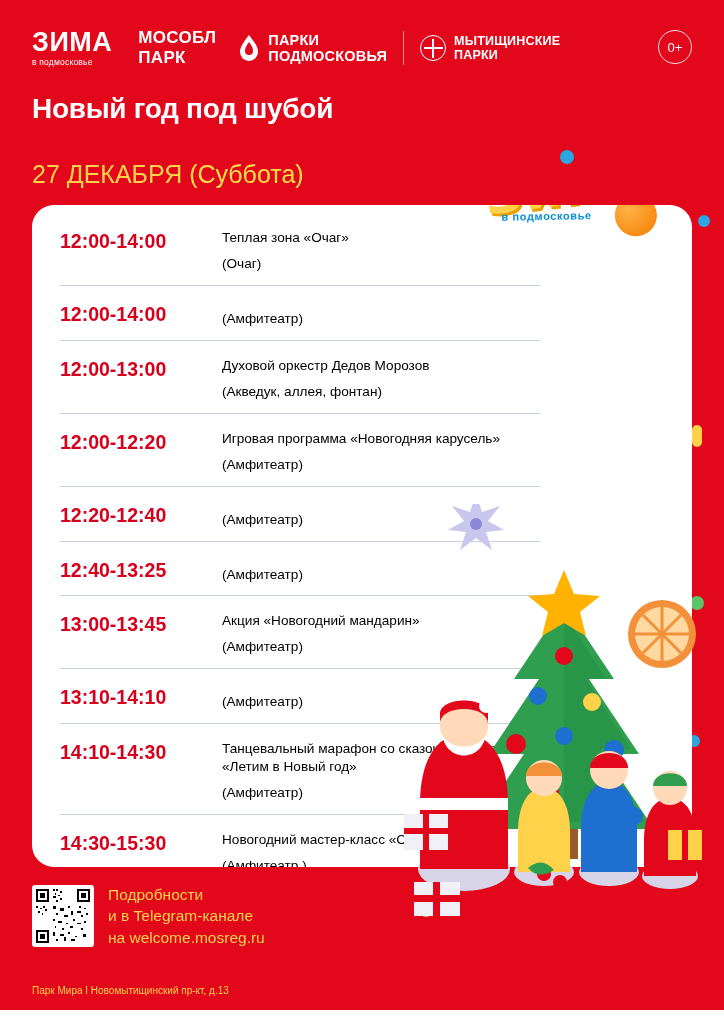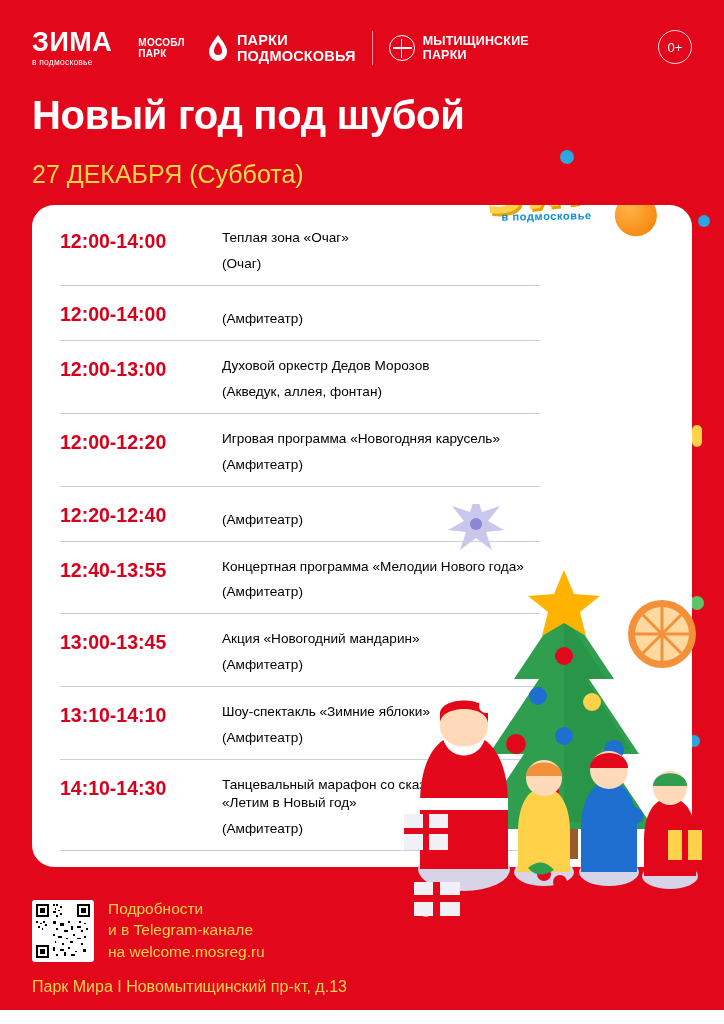--- a/index.html
+++ b/index.html
@@ -23,21 +23,21 @@
     align-items: center;
   }
   .logo-zima { color: #ffffff; line-height: 1; margin-right: 26px; }
   .logo-zima .z-main {
     font-size: 27px; font-weight: bold; letter-spacing: 0.5px;
   }
   .logo-zima .z-sub {
     font-size: 8.5px; letter-spacing: 0.2px; margin-top: 2px;
   }
   .logo-mosobl {
-    color: #ffffff; line-height: 1.15; font-size: 10px;
+    color: #ffffff; line-height: 1.15; font-size: 17px;
     font-weight: bold; letter-spacing: 0.3px; margin-right: 22px;
   }
   .logo-parki {
     display: flex; align-items: center; color: #fff; margin-right: 16px;
   }
   .drop-icon { width: 22px; height: 28px; margin-right: 8px; position: relative; }
   .drop-icon svg { display:block; }
   .logo-parki .p-text { font-size: 14.5px; font-weight: bold; line-height: 1.12; letter-spacing: 0.2px;}
   .divider-v {
     width: 1px; height: 34px; background: rgba(255,255,255,0.55); margin-right: 16px;
@@ -58,21 +58,21 @@
     position: absolute; right: 32px; top: 30px;
     width: 34px; height: 34px; border-radius: 50%;
     border: 1.5px solid rgba(255,255,255,0.85);
     color: #fff; font-size: 13px;
     display: flex; align-items: center; justify-content: center;
   }
 
   
   .title {
     position: absolute; top: 93px; left: 32px;
-    color: #ffffff; font-size: 40px; font-weight: bold;
+    color: #ffffff; font-size: 28px; font-weight: bold;
     letter-spacing: -0.3px;
   }
   .subtitle {
     position: absolute; top: 160px; left: 32px;
     color: #ffd24a; font-size: 25px;
   }
   .subtitle .sub-day { color: #fde047; }
 
   
   .card {
@@ -141,34 +141,34 @@
 
   
   .dot { position: absolute; border-radius: 50%; }
 
   
   .art { position: absolute; right: 0; bottom: 100px; width: 330px; height: 420px; pointer-events: none; }
 
   
   .footer {
     position: absolute;
-    left: 32px; bottom: 62px;
-    display: flex; align-items: flex-end;
+    left: 32px; bottom: 76px;
+    display: flex; align-items: center;
   }
   .qr {
     width: 62px; height: 62px; background: #fff; padding: 4px;
     border-radius: 3px; margin-right: 14px;
   }
   .qr-inner { width: 100%; height: 100%; }
   .footer-text {
     color: #ffd24a; font-size: 15.5px; line-height: 1.38;
   }
   .address {
     position: absolute; left: 32px; bottom: 28px;
-    color: #ffd24a; font-size: 16px;
+    color: #ffd24a; font-size: 10px;
   }
   .bottom-bar {
     position: absolute; left: 0; right: 0; bottom: 0;
     height: 14px; background: #ffffff;
   }
 </style>
 </head>
 <body>
 
 <div class="header">
@@ -267,39 +267,37 @@
     </div>
 
     <div class="row">
       <div class="time">12:20-12:40</div>
       <div class="desc">
         <span class="place">(Амфитеатр)</span>
       </div>
     </div>
 
     <div class="row">
-      <div class="time">12:40-13:55</div>
-      <div class="desc">
-        <span>Концертная программа «Мелодии Нового года»</span>
+      <div class="time">12:40-13:25</div>
+      <div class="desc">
         <span class="place">(Амфитеатр)</span>
       </div>
     </div>
 
     <div class="row">
       <div class="time">13:00-13:45</div>
       <div class="desc">
         <span>Акция «Новогодний мандарин»</span>
         <span class="place">(Амфитеатр)</span>
       </div>
     </div>
 
     <div class="row">
       <div class="time">13:10-14:10</div>
       <div class="desc">
-        <span>Шоу-спектакль «Зимние яблоки»</span>
         <span class="place">(Амфитеатр)</span>
       </div>
     </div>
 
     <div class="row">
       <div class="time">14:10-14:30</div>
       <div class="desc">
         <span>Танцевальный марафон со сказочными героями «Летим в Новый год»</span>
         <span class="place">(Амфитеатр)</span>
       </div>

